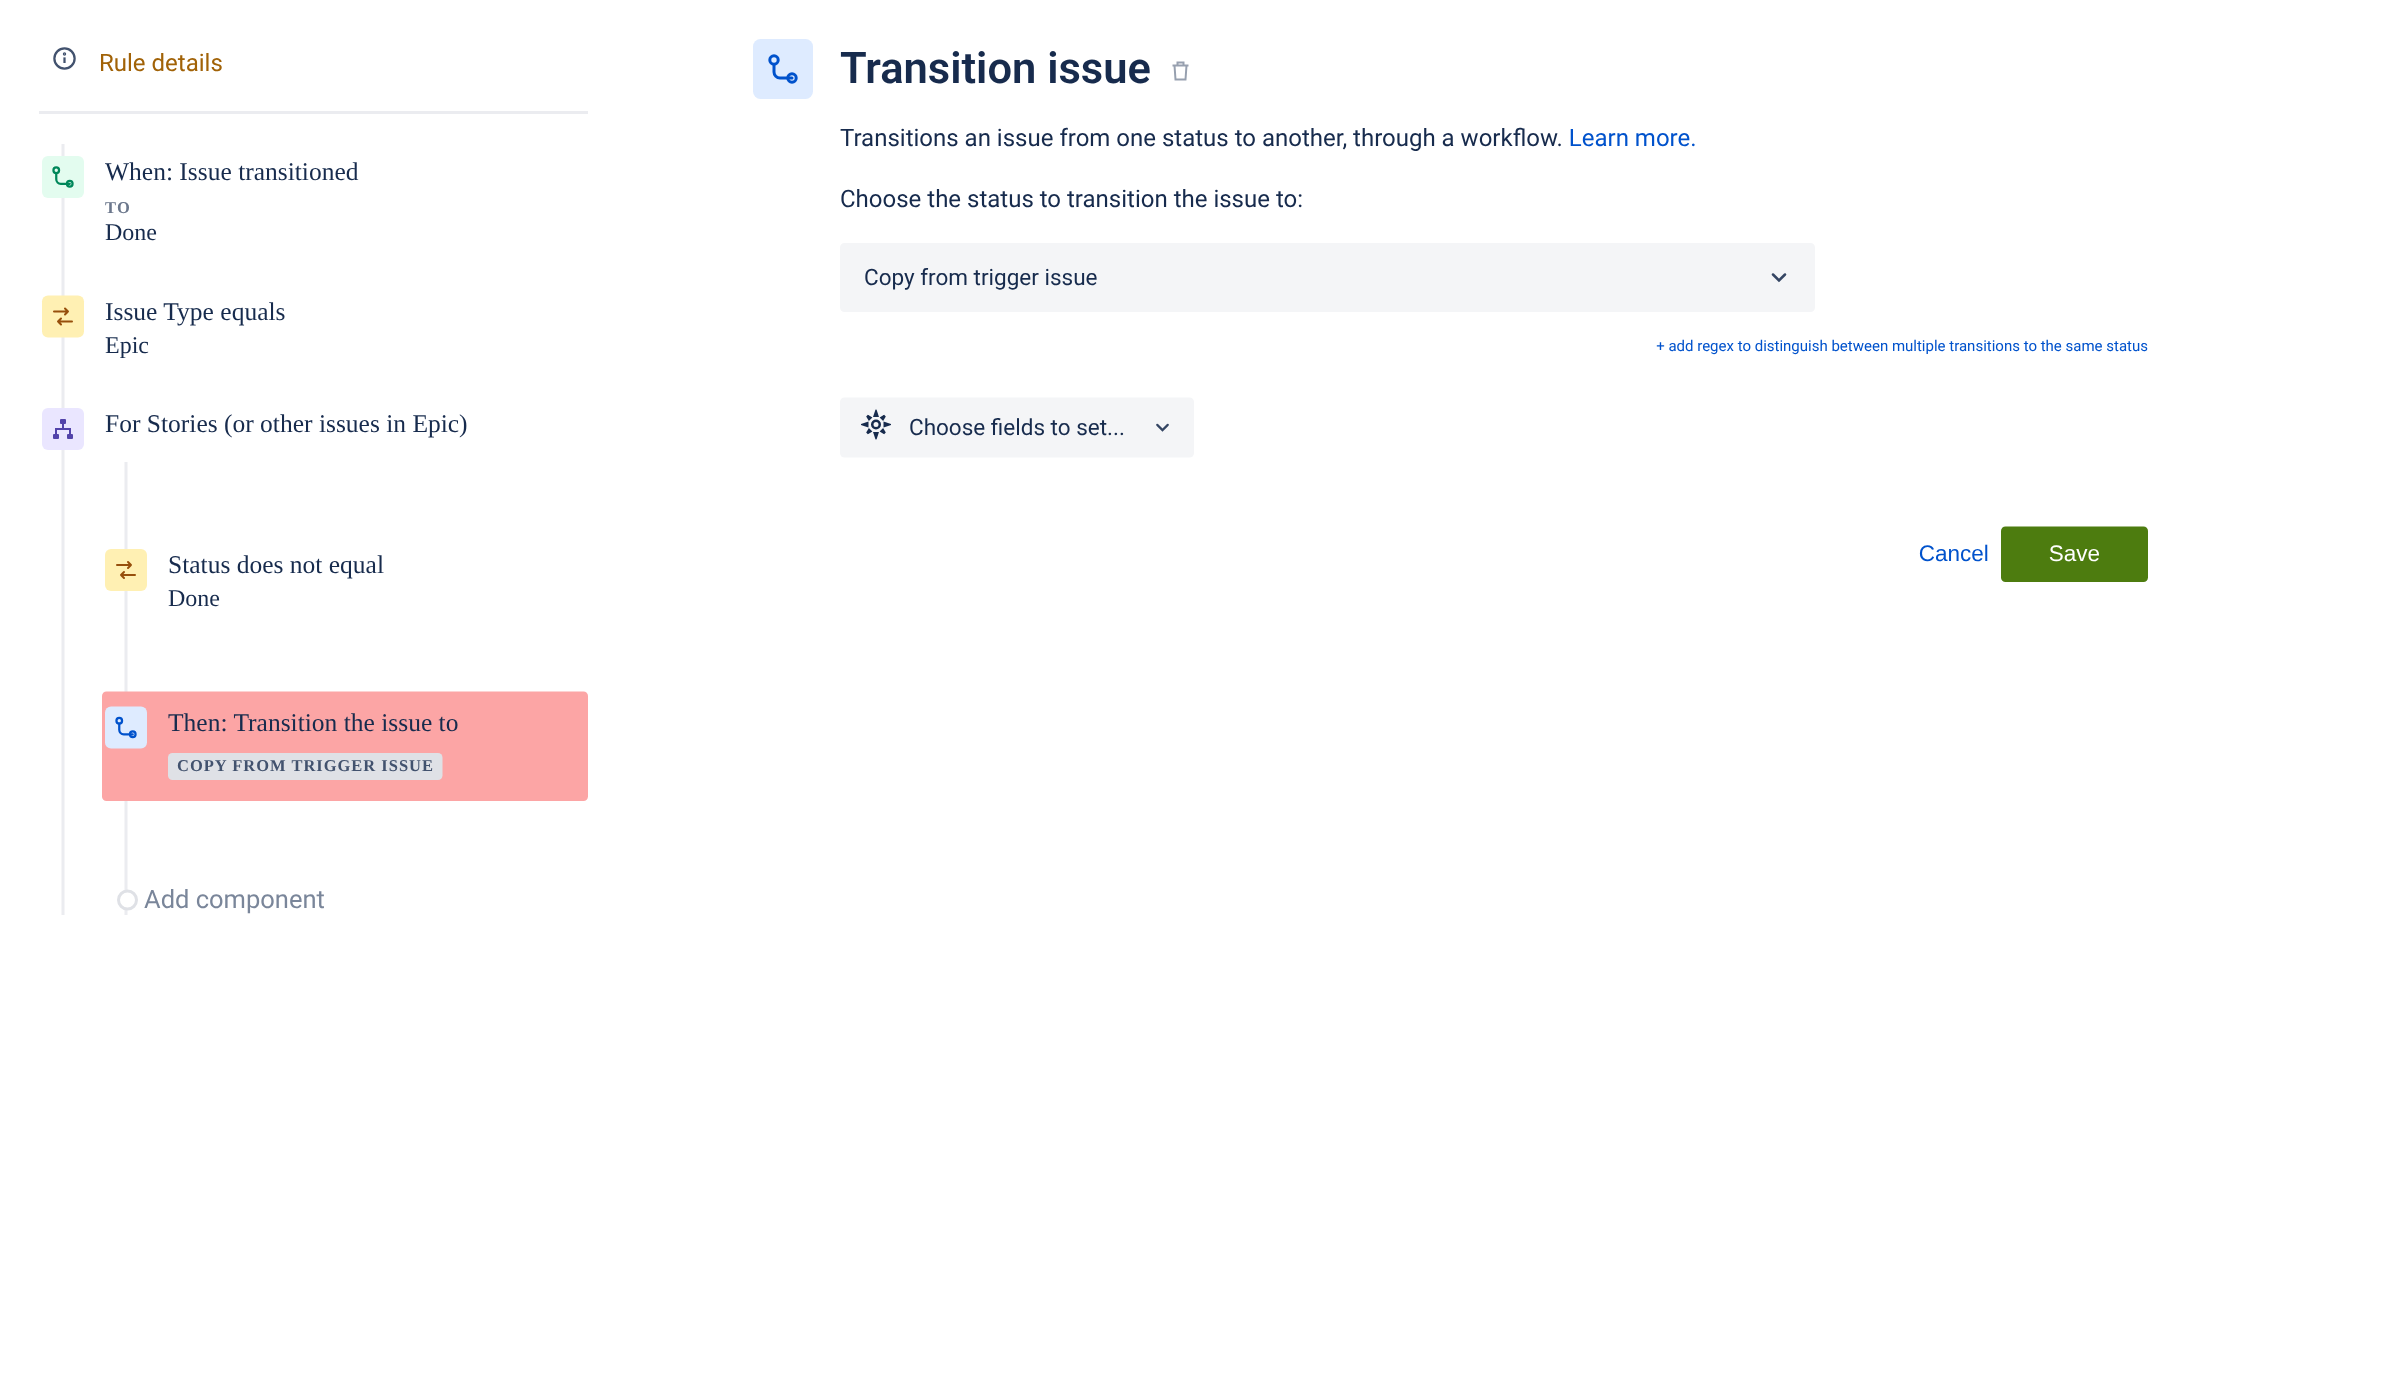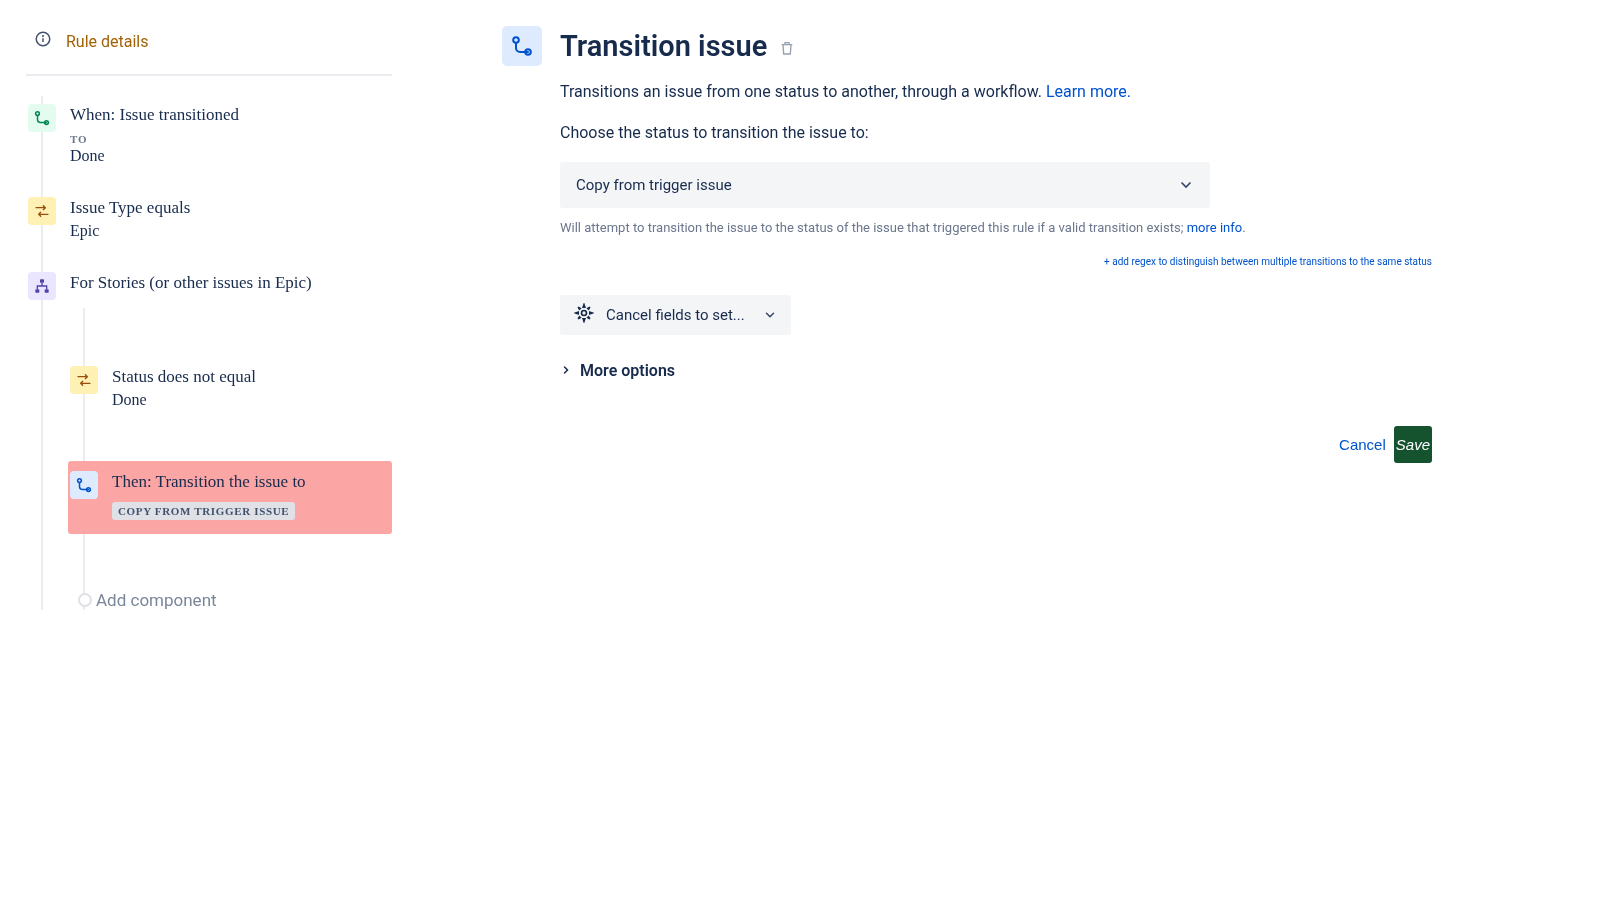--- a/index.html
+++ b/index.html
@@ -161,22 +161,22 @@
 
     .actions {
       display: flex;
       justify-content: flex-end;
       gap: 2px;
       margin-top: 46px;
       align-items: center;
     }
     .btn-cancel { color: #0052CC; font-size: 15px; cursor: pointer; background:none; border:none; padding:8px 6px;}
     .btn-save {
-      background: #14532d; color: #fff; font-size: 15px; font-weight: 500;
-      border: none; border-radius: 3px; padding: 10px 2px; cursor: pointer; font-style: italic;
+      background: #4d7c0f; color: #fff; font-size: 15px; font-weight: 500;
+      border: none; border-radius: 3px; padding: 10px 32px; cursor: pointer;
     }
 
     
     .chev { display:inline-block; }
     .chev svg { display:block; }
   </style>
 </head>
 <body>
 
 <aside class="sidebar">
@@ -304,48 +304,37 @@
 
     <div class="select">
       <span>Copy from trigger issue</span>
       <span class="chev">
         <svg width="16" height="16" viewBox="0 0 24 24" fill="none" stroke="#344563" stroke-width="2.5" stroke-linecap="round">
             <path d="M6 9 L12 15 L18 9"></path>
           </svg>
       </span>
     </div>
 
-    <p class="hint">
-      <span>Will attempt to transition the issue to the status of the issue that triggered this rule if a valid transition exists; </span><a href="#">more info</a>.
-    </p>
 
     <a href="#" class="addregex">+ add regex to distinguish between multiple transitions to the same status</a>
 
     <div class="fields-btn">
       <span>
         <svg width="20" height="20" viewBox="0 0 24 24" fill="none" stroke="#172B4D" stroke-width="2">
           <circle cx="12" cy="12" r="3"></circle>
           <path d="M12 2 L13 5 L11 5 Z M12 22 L13 19 L11 19 Z M2 12 L5 13 L5 11 Z M22 12 L19 13 L19 11 Z M5 5 L7.5 6.5 L6.5 7.5 Z M19 19 L16.5 17.5 L17.5 16.5 Z M19 5 L17.5 7.5 L16.5 6.5 Z M5 19 L6.5 16.5 L7.5 17.5 Z" fill="#172B4D"></path>
         </svg>
       </span>
-      <span>Cancel fields to set...</span>
+      <span>Choose fields to set...</span>
       <span class="chev" style="margin-left:6px;">
         <svg width="14" height="14" viewBox="0 0 24 24" fill="none" stroke="#344563" stroke-width="2.5" stroke-linecap="round">
             <path d="M6 9 L12 15 L18 9"></path>
           </svg>
       </span>
     </div>
 
-    <div class="more-opts">
-      <span class="chev">
-        <svg width="12" height="12" viewBox="0 0 24 24" fill="none" stroke="#172B4D" stroke-width="3" stroke-linecap="round">
-            <path d="M9 6 L15 12 L9 18"></path>
-          </svg>
-      </span>
-      <span>More options</span>
-    </div>
 
     <div class="actions">
       <button class="btn-cancel">Cancel</button>
       <button class="btn-save">Save</button>
     </div>
   </div>
 </main>
 
 </body></html>

